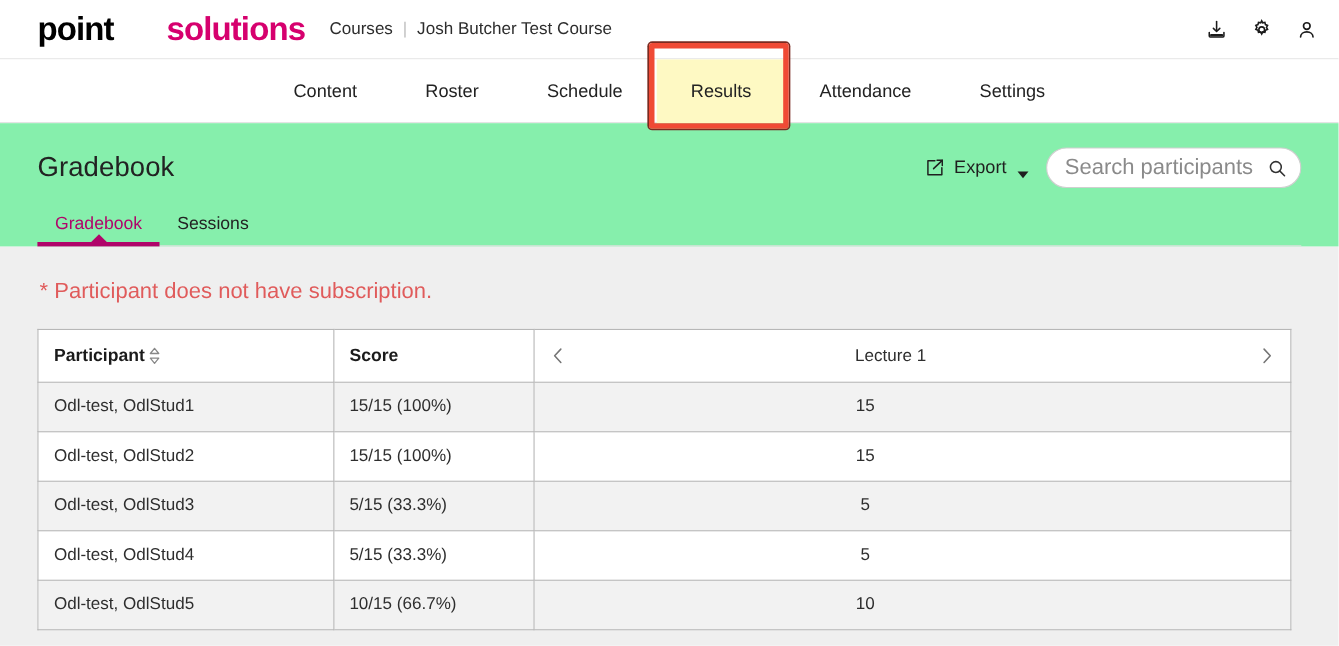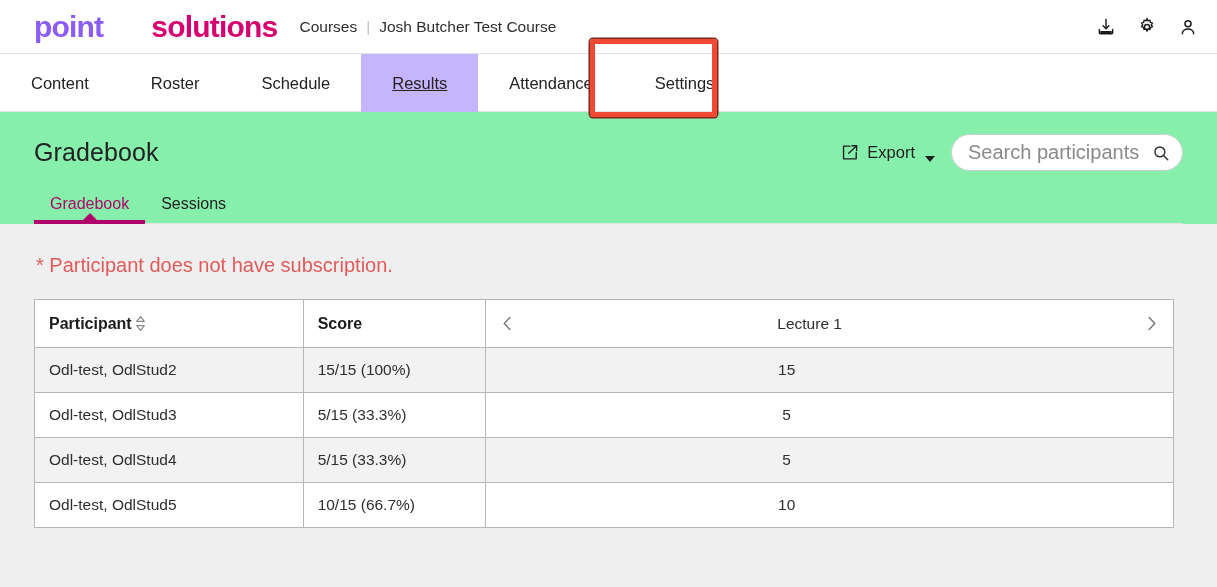--- a/index.html
+++ b/index.html
@@ -23,21 +23,21 @@
     align-items: center;
     padding: 0 18px 0 34px;
   }
   .logo {
     font-size: 30px;
     font-weight: bold;
     letter-spacing: -0.8px;
     line-height: 1;
     white-space: nowrap;
   }
-  .logo .lg-point { color: #8b5cf6; }
+  .logo .lg-point { color: #000000; }
   .logo .lg-solutions { color: #d6006e; margin-left: 48px; }
 
   .breadcrumb {
     display: flex;
     align-items: center;
     margin-left: 22px;
     font-size: 15.5px;
     color: #2d2d2d;
     white-space: nowrap;
   }
@@ -62,34 +62,35 @@
   }
 
   
   .mainnav {
     position: relative;
     height: 58px;
     background: #ffffff;
     border-bottom: 1px solid #e2e2e2;
     display: flex;
     align-items: center;
+    justify-content: center;
     gap: 0;
   }
   .mainnav-inner { display: flex; align-items: center; }
   .nav-item {
     font-size: 16.5px;
     color: #222222;
     padding: 0 31px;
     line-height: 58px;
     cursor: pointer;
     white-space: nowrap;
     position: relative;
     z-index: 1;
   }
-  .nav-item.highlighted { background: #c4b5fd; text-decoration: underline; }
+  .nav-item.highlighted { background: #fef9c3; }
 
   
   .annot-box {
     position: absolute;
     left: 590px;
     top: 39px;
     width: 127px;
     height: 78px;
     border: 5px solid #f04a35;
     border-radius: 3px;
@@ -411,20 +412,25 @@
               <svg width="15" height="19" viewBox="0 0 16 20" fill="none" stroke="currentColor" stroke-width="1.5" stroke-linecap="round" stroke-linejoin="round">
                 <path d="M5.5 3.5l6 6.5-6 6.5"></path>
               </svg>
             </span>
           </div>
         </th>
       </tr>
     </thead>
     <tbody>
       <tr>
+        <td>Odl-test, OdlStud1</td>
+        <td>15/15 (100%)</td>
+        <td class="cell-session">15</td>
+      </tr>
+      <tr>
         <td>Odl-test, OdlStud2</td>
         <td>15/15 (100%)</td>
         <td class="cell-session">15</td>
       </tr>
       <tr>
         <td>Odl-test, OdlStud3</td>
         <td>5/15 (33.3%)</td>
         <td class="cell-session">5</td>
       </tr>
       <tr>

